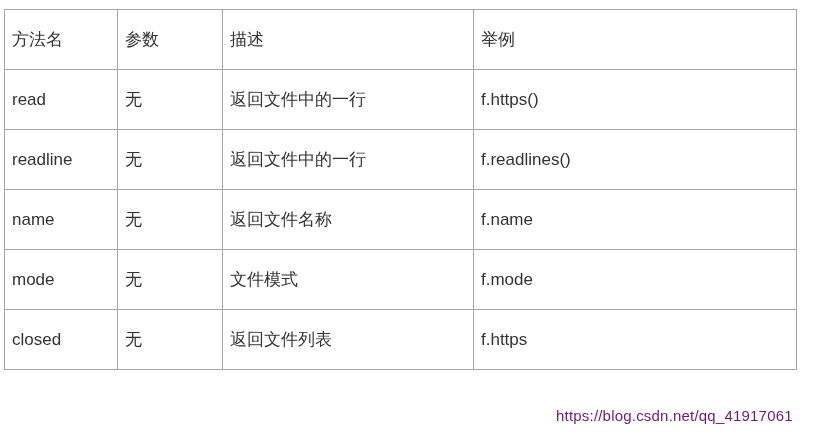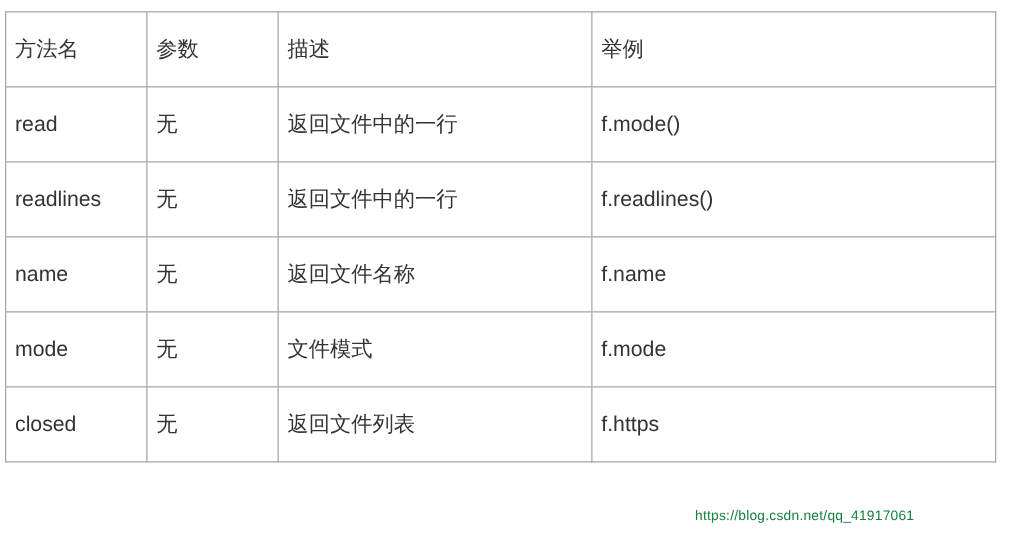--- a/index.html
+++ b/index.html
@@ -40,22 +40,22 @@
     background: #ffffff;
   }
   .col-method  { width: 113px; }
   .col-params  { width: 105px; }
   .col-desc    { width: 251px; }
   .col-example { width: 323px; }
   .watermark {
     position: absolute;
     left: 556px;
     top: 407px;
-    font-size: 11px;
-    color: #15803d;
+    font-size: 15px;
+    color: #701a75;
     letter-spacing: 0.2px;
     white-space: nowrap;
     pointer-events: none;
   }
 </style>
 </head>
 <body>
 
 <div class="page">
 
@@ -72,24 +72,24 @@
         <th>参数</th>
         <th>描述</th>
         <th>举例</th>
       </tr>
     </thead>
     <tbody>
       <tr>
         <td>read</td>
         <td>无</td>
         <td>返回文件中的一行</td>
-        <td>f.mode()</td>
+        <td>f.https()</td>
       </tr>
       <tr>
-        <td>readlines</td>
+        <td>readline</td>
         <td>无</td>
         <td>返回文件中的一行</td>
         <td>f.readlines()</td>
       </tr>
       <tr>
         <td>name</td>
         <td>无</td>
         <td>返回文件名称</td>
         <td>f.name</td>
       </tr>

